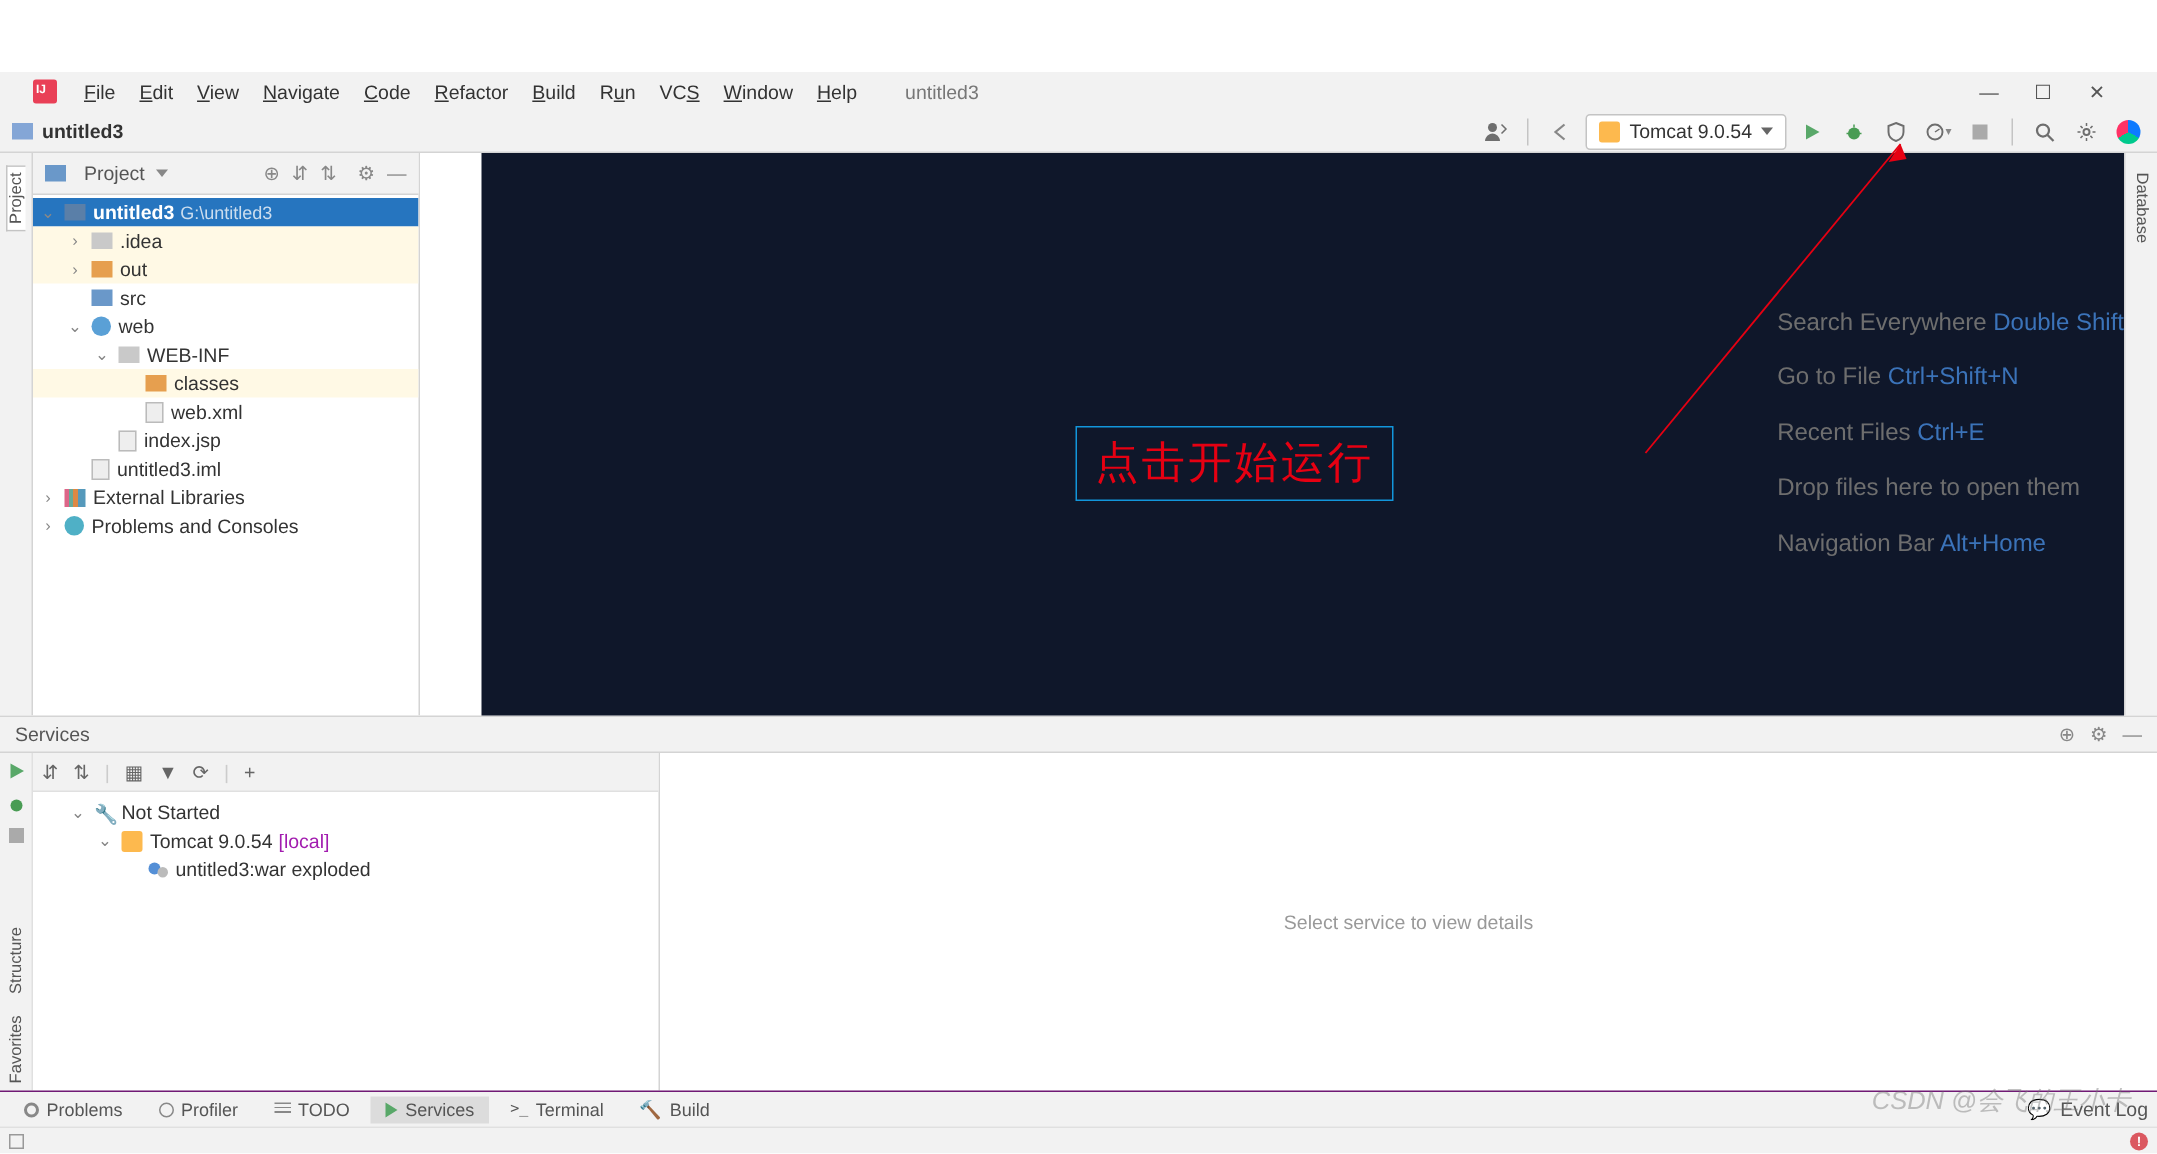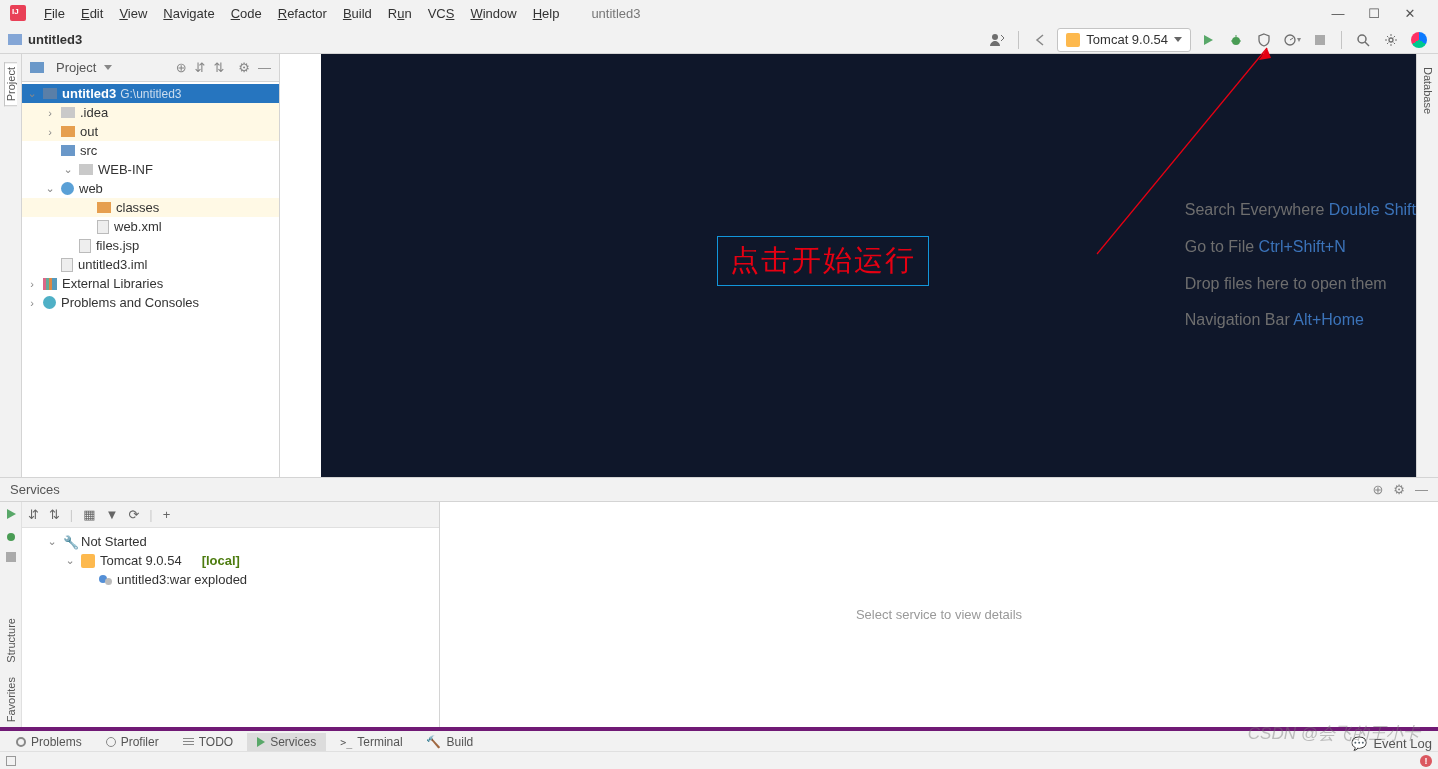--- a/index.html
+++ b/index.html
@@ -1,17 +1,17 @@
 <!DOCTYPE html>
 <html><head>
 <meta charset="utf-8">
 <style>
 * { box-sizing: border-box; margin: 0; padding: 0; font-family: "Segoe UI", Arial, sans-serif; }
 body { width: 1438px; height: 769px; background: #fff; display: flex; flex-direction: column; overflow: hidden; font-size: 13px; color: #333; position: relative; }
-.menubar { height: 26px; display: flex; align-items: center; padding: 0 10px; background: #f2f2f2; }
+.menubar { height: 26px; display: flex; align-items: center; padding: 0 22px; background: #f2f2f2; margin-top: 48px; }
 .ij-logo { width: 16px; height: 16px; background: #e94057; border-radius: 2px; margin-right: 10px; position: relative; }
 .ij-logo::after { content: 'IJ'; color: #fff; font-size: 8px; font-weight: bold; position: absolute; top: 2px; left: 2px; }
 .menu-item { padding: 2px 8px; cursor: pointer; }
 .menu-item u { text-decoration: underline; }
 .title-editor { margin-left: 24px; color: #777; }
 .win-controls { margin-left: auto; display: flex; gap: 20px; padding-right: 10px; }
 .win-btn { width: 16px; height: 16px; display: flex; align-items: center; justify-content: center; cursor: pointer; color: #555; }
 .navbar { height: 28px; display: flex; align-items: center; padding: 0 8px; background: #f2f2f2; border-bottom: 1px solid #d4d4d4; }
 .nav-folder-icon { width: 14px; height: 11px; background: #84a6d6; margin-right: 6px; }
 .nav-title { font-weight: bold; }
@@ -70,23 +70,23 @@
 .svc-tree-area { width: 418px; border-right: 1px solid #d4d4d4; display: flex; flex-direction: column; }
 .svc-toolbar { height: 26px; background: #f2f2f2; border-bottom: 1px solid #e0e0e0; display: flex; align-items: center; padding: 0 6px; gap: 10px; color: #666; }
 .svc-tb-item { cursor: pointer; }
 .svc-tree { flex: 1; padding: 4px 0; }
 .svc-row { height: 19px; display: flex; align-items: center; cursor: pointer; }
 .svc-row.sel { background: #dcdcdc; }
 .wrench-icon { width: 13px; height: 13px; color: #555; margin: 0 5px; }
 .art-icon { width: 13px; height: 13px; margin: 0 5px; position:relative;}
 .art-icon::before{content:'';position:absolute;width:8px;height:8px;border-radius:50%;background:#548fd6;top:2px;left:0;}
 .art-icon::after{content:'';position:absolute;width:7px;height:7px;border-radius:50%;background:#bbb;top:5px;left:6px;}
-.svc-local { color: #4d7c0f; margin-left: 20px; font-weight: bold; }
+.svc-local { color: #a21caf; margin-left: 4px; }
 .svc-detail { flex: 1; display: flex; align-items: center; justify-content: center; color: #999; }
-.bottom-tabs { height: 24px; background: #f2f2f2; border-top: 4px solid #701a75; display: flex; align-items: flex-end; padding: 0 6px; gap: 4px; }
+.bottom-tabs { height: 24px; background: #f2f2f2; border-top: 1px solid #701a75; display: flex; align-items: center; padding: 0 6px; gap: 4px; }
 .btab { display: flex; align-items: center; gap: 5px; padding: 2px 10px; cursor: pointer; color: #555; font-size: 12px; }
 .btab.active { background: #dcdcdc; }
 .circ { width: 10px; height: 10px; border-radius: 50%; border: 2px solid #888; }
 .clock { width: 10px; height: 10px; border-radius: 50%; border: 1px solid #888; }
 .bars { width: 11px; height: 9px; background: repeating-linear-gradient(#888 0 1px, transparent 1px 3px); }
 .play-sm { width: 0; height: 0; border-left: 8px solid #59a869; border-top: 5px solid transparent; border-bottom: 5px solid transparent; }
 .term { font-family: monospace; font-size: 10px; }
 .hammer { color: #666; }
 .btab-right { margin-left: auto; display: flex; align-items: center; gap: 6px; color: #555;}
 .statusbar { height: 18px; background: #f2f2f2; border-top: 1px solid #e0e0e0; display: flex; align-items: center; padding: 0 6px; }
@@ -223,44 +223,44 @@
       <div class="tree-row highlighted" style="padding-left:22px">
         <span class="tw-arrow col"></span>
           <div class="folder-icon folder-orange"></div>
           <span>out</span>
       </div>
       <div class="tree-row" style="padding-left:22px">
         <span class="tw-arrow"></span>
           <div class="folder-icon folder-blue"></div>
           <span>src</span>
       </div>
+      <div class="tree-row" style="padding-left:22px">
+        <span class="tw-arrow exp"></span>
+          <div class="globe-icon"></div>
+          <span>web</span>
+      </div>
       <div class="tree-row" style="padding-left:40px">
         <span class="tw-arrow exp"></span>
           <div class="folder-icon folder-gray"></div>
           <span>WEB-INF</span>
       </div>
-      <div class="tree-row" style="padding-left:22px">
-        <span class="tw-arrow exp"></span>
-          <div class="globe-icon"></div>
-          <span>web</span>
-      </div>
       <div class="tree-row highlighted" style="padding-left:58px">
         <span class="tw-arrow"></span>
           <div class="folder-icon folder-orange"></div>
           <span>classes</span>
       </div>
       <div class="tree-row" style="padding-left:58px">
         <span class="tw-arrow"></span>
           <div class="file-icon"></div>
           <span>web.xml</span>
       </div>
       <div class="tree-row" style="padding-left:40px">
         <span class="tw-arrow"></span>
           <div class="file-icon"></div>
-          <span>files.jsp</span>
+          <span>index.jsp</span>
       </div>
       <div class="tree-row" style="padding-left:22px">
         <span class="tw-arrow"></span>
           <div class="file-icon"></div>
           <span>untitled3.iml</span>
       </div>
       <div class="tree-row" style="padding-left:4px">
         <span class="tw-arrow col"></span>
           <div class="lib-icon"></div>
           <span>External Libraries</span>
@@ -270,20 +270,21 @@
           <div class="scratch-icon"></div>
           <span>Problems and Consoles</span>
       </div>
     </div>
   </div>
 
   <div class="editor-area">
     <div class="welcome-hints">
       <div><span>Search Everywhere </span><span class="shortcut">Double Shift</span></div>
       <div><span>Go to File </span><span class="shortcut">Ctrl+Shift+N</span></div>
+      <div><span>Recent Files </span><span class="shortcut">Ctrl+E</span></div>
       <div><span>Drop files here to open them</span></div>
       <div><span>Navigation Bar </span><span class="shortcut">Alt+Home</span></div>
     </div>
     <div class="annotation-box" style="top:182px; left:396px;">
       <span class="annotation-text">点击开始运行</span>
     </div>
     <svg class="arrow-svg" style="top:-14px; left:770px;" width="200" height="220">
       <line x1="6" y1="214" x2="176" y2="8" stroke="#e60012" stroke-width="1.2"></line>
       <polygon points="176,8 168,20 180,18" fill="#e60012"></polygon>
     </svg>

